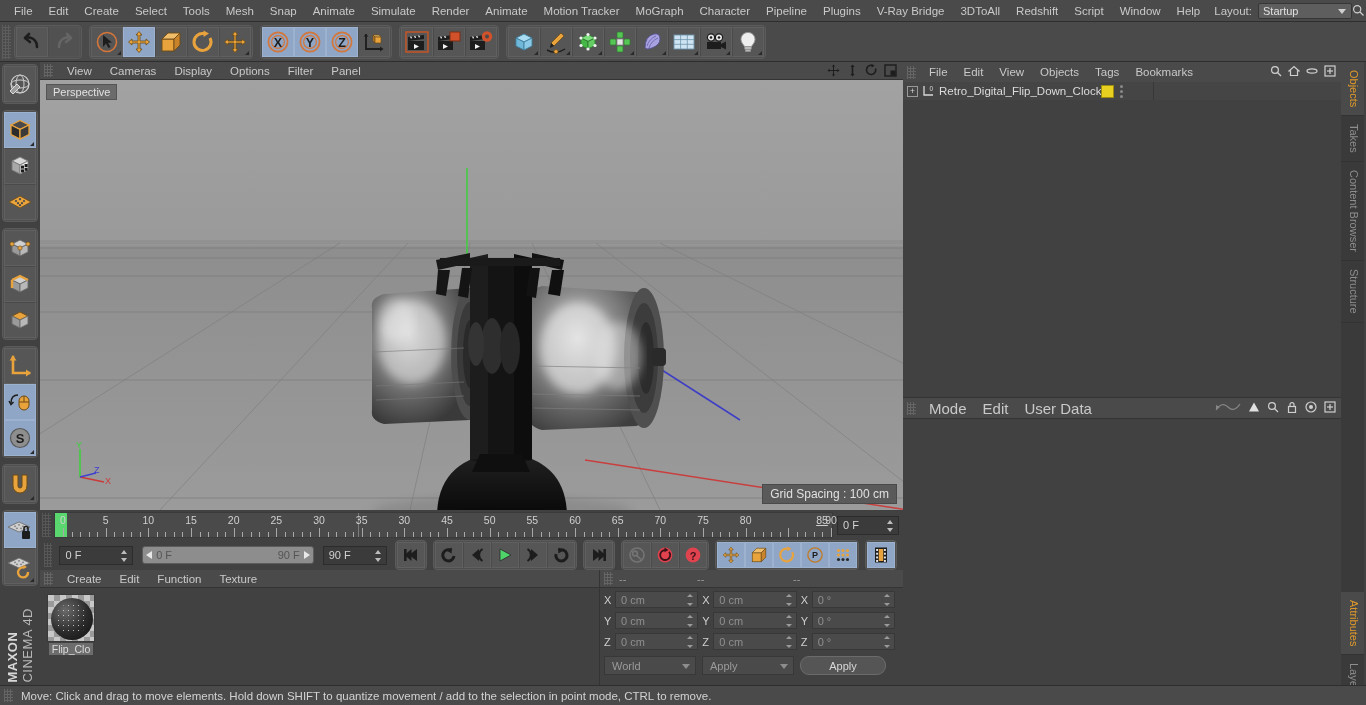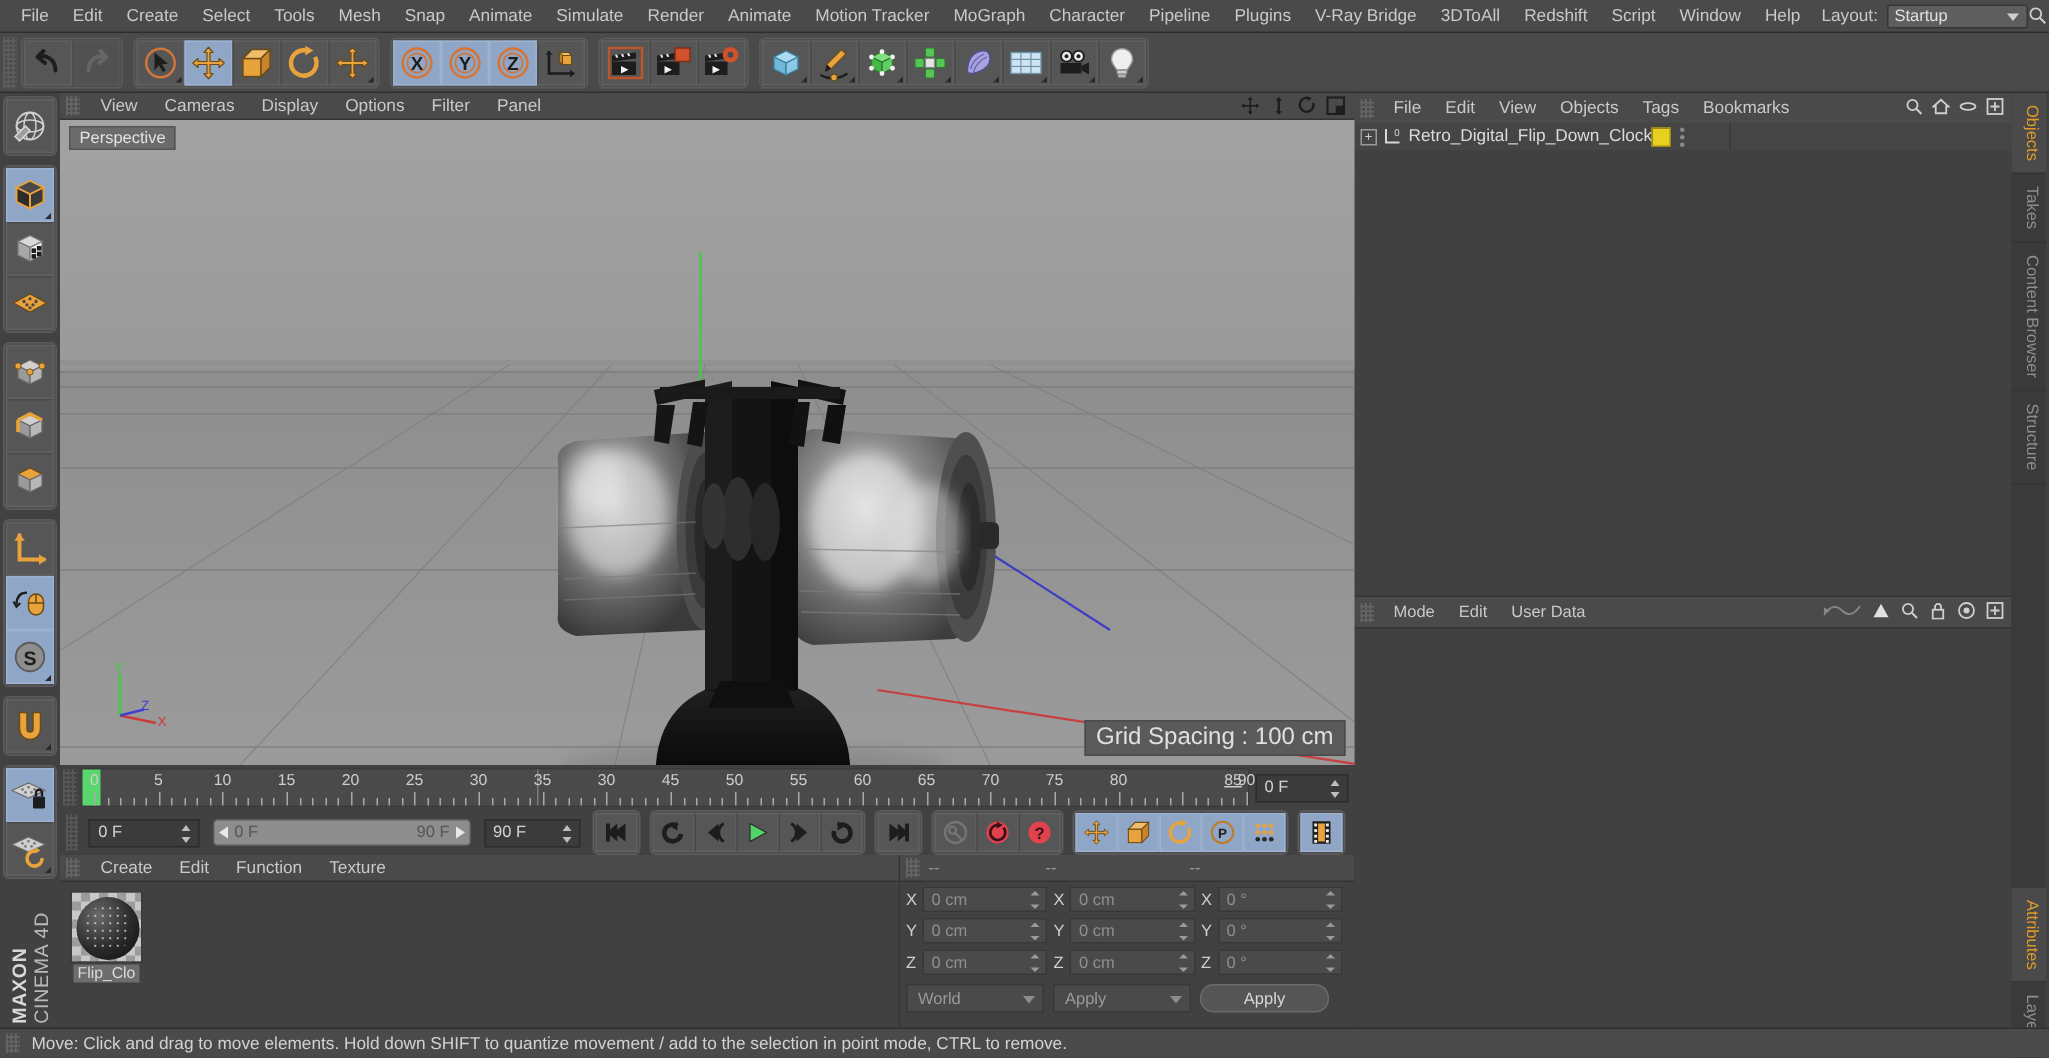--- a/index.html
+++ b/index.html
@@ -134,21 +134,21 @@
     background:linear-gradient(#9d9d9d 0%, #9d9d9d 38.5%, #7c7c7c 38.6%, #9a9a9a 100%);
   }
   .vp-label {
     position:absolute; left:6px; top:4px;
     background:#6b6b6b; border:1px solid #555;
     color:#e2e2e2; font-size:11px; padding:1px 6px;
   }
   .grid-spacing {
     position:absolute; right:6px; bottom:6px;
     background:#5a5a5a; border:1px solid #4a4a4a;
-    color:#e0e0e0; font-size:16px; padding:2px 7px;
+    color:#e0e0e0; font-size:12px; padding:2px 7px;
   }
   .axis-gizmo { position:absolute; left:30px; bottom:25px; width:46px; height:46px; }
 
   
   #timeline-strip { height:30px; background:#414141; display:flex; align-items:center; }
   .ts-grip {
     width:9px; height:24px; margin:0 3px 0 2px;
     background-image:repeating-linear-gradient(0deg,#6e6e6e 0 1px,transparent 1px 3px),
                      repeating-linear-gradient(90deg,#6e6e6e 0 1px,transparent 1px 3px);
     background-size:3px 3px; opacity:.5;
@@ -271,21 +271,21 @@
   .obj-icon { width:14px; height:14px; margin-right:4px; display:flex; align-items:center; justify-content:center; }
   .obj-label { font-size:11.5px; color:#dcdcdc; }
   .om-tagcol { margin-left:auto; display:flex; align-items:center; gap:6px; padding-right:2px; width:54px; }
   .tag-yellow { width:13px; height:13px; background:#e8d021; border:1px solid #9e8c12; }
   .dots-v { display:flex; flex-direction:column; gap:2px; }
   .dots-v i { width:3px; height:3px; background:#8a8a8a; border-radius:50%; display:block; }
   .om-right-col { width:196px; border-left:1px solid #383838; height:100%; }
 
   #attrmgr { flex:1; display:flex; flex-direction:column; }
   .at-head { height:20px; background:#4a4a4a; display:flex; align-items:center; padding-left:4px; }
-  .at-head .ami { padding:0 8px; font-size:11px; color:#c9c9c9; cursor:default; }
+  .at-head .ami { padding:0 8px; font-size:15px; color:#c9c9c9; cursor:default; }
   .at-icons { margin-left:auto; display:flex; align-items:center; gap:7px; padding-right:5px; }
   .at-body { flex:1; background:#414141; border-top:1px solid #343434; }
 
   
   #edge-tabs { width:23px; background:#3a3a3a; display:flex; flex-direction:column; }
   .etab {
     writing-mode:vertical-rl; text-orientation:mixed;
     font-size:11px; color:#8e8e8e; padding:8px 4px;
     background:#3a3a3a; cursor:pointer; white-space:nowrap;
     border-bottom:1px solid #333;

